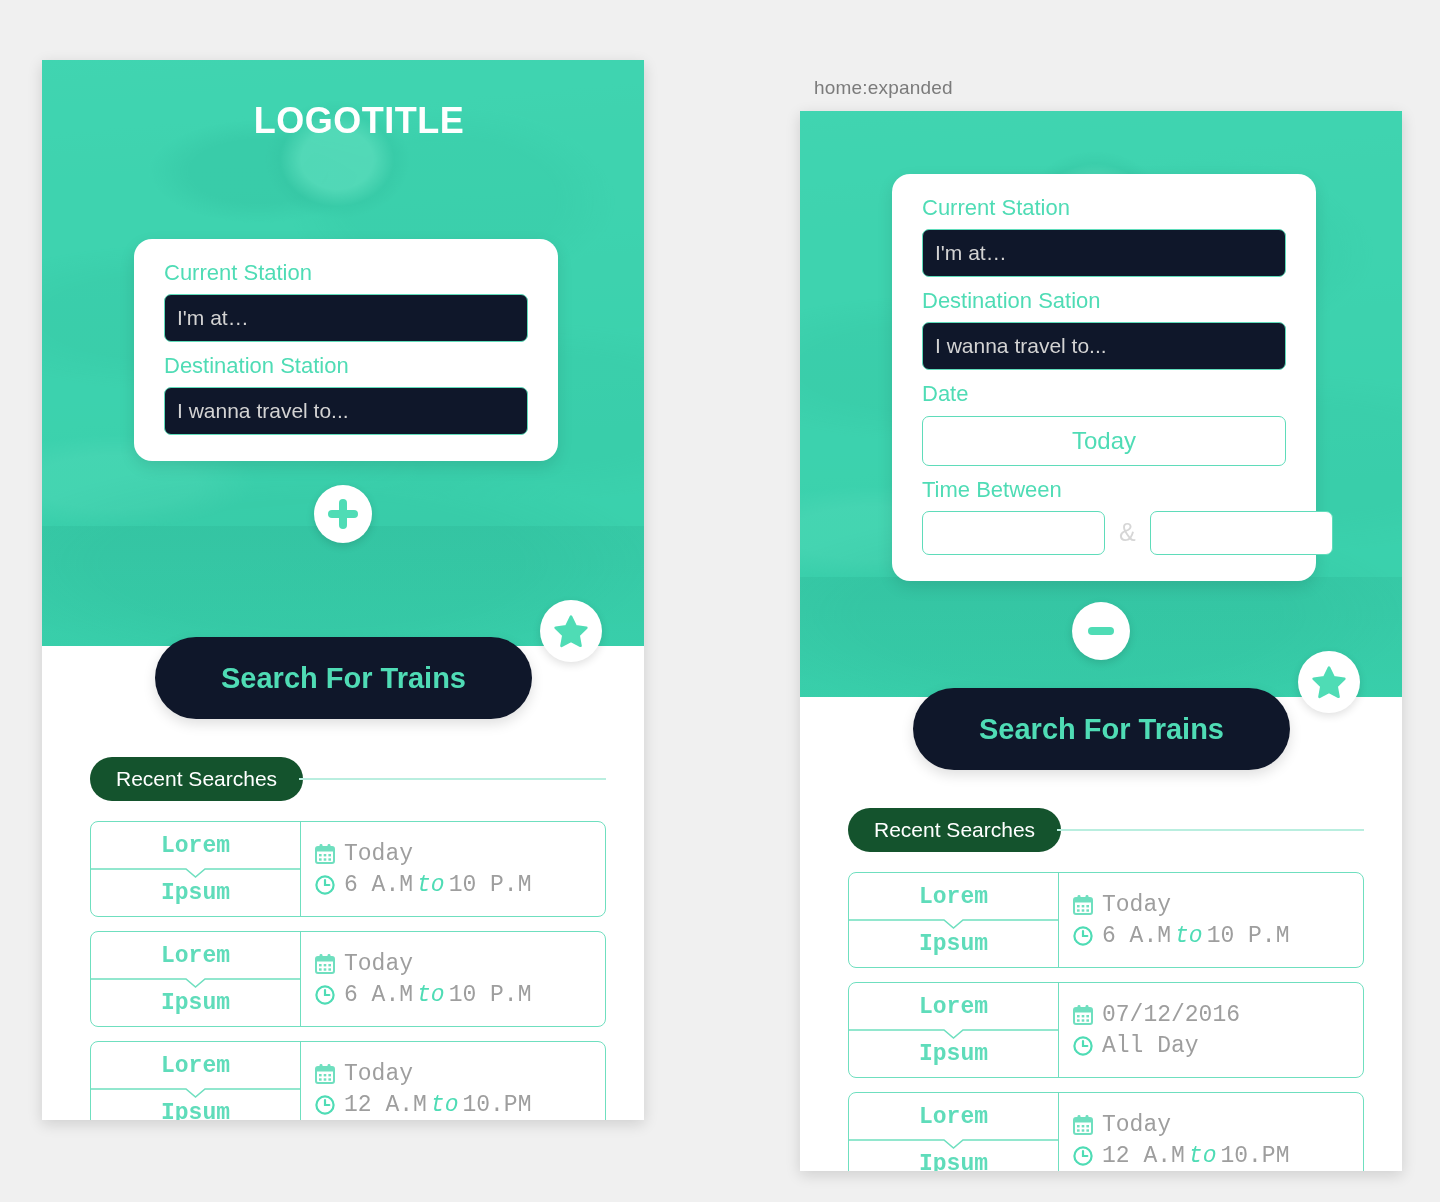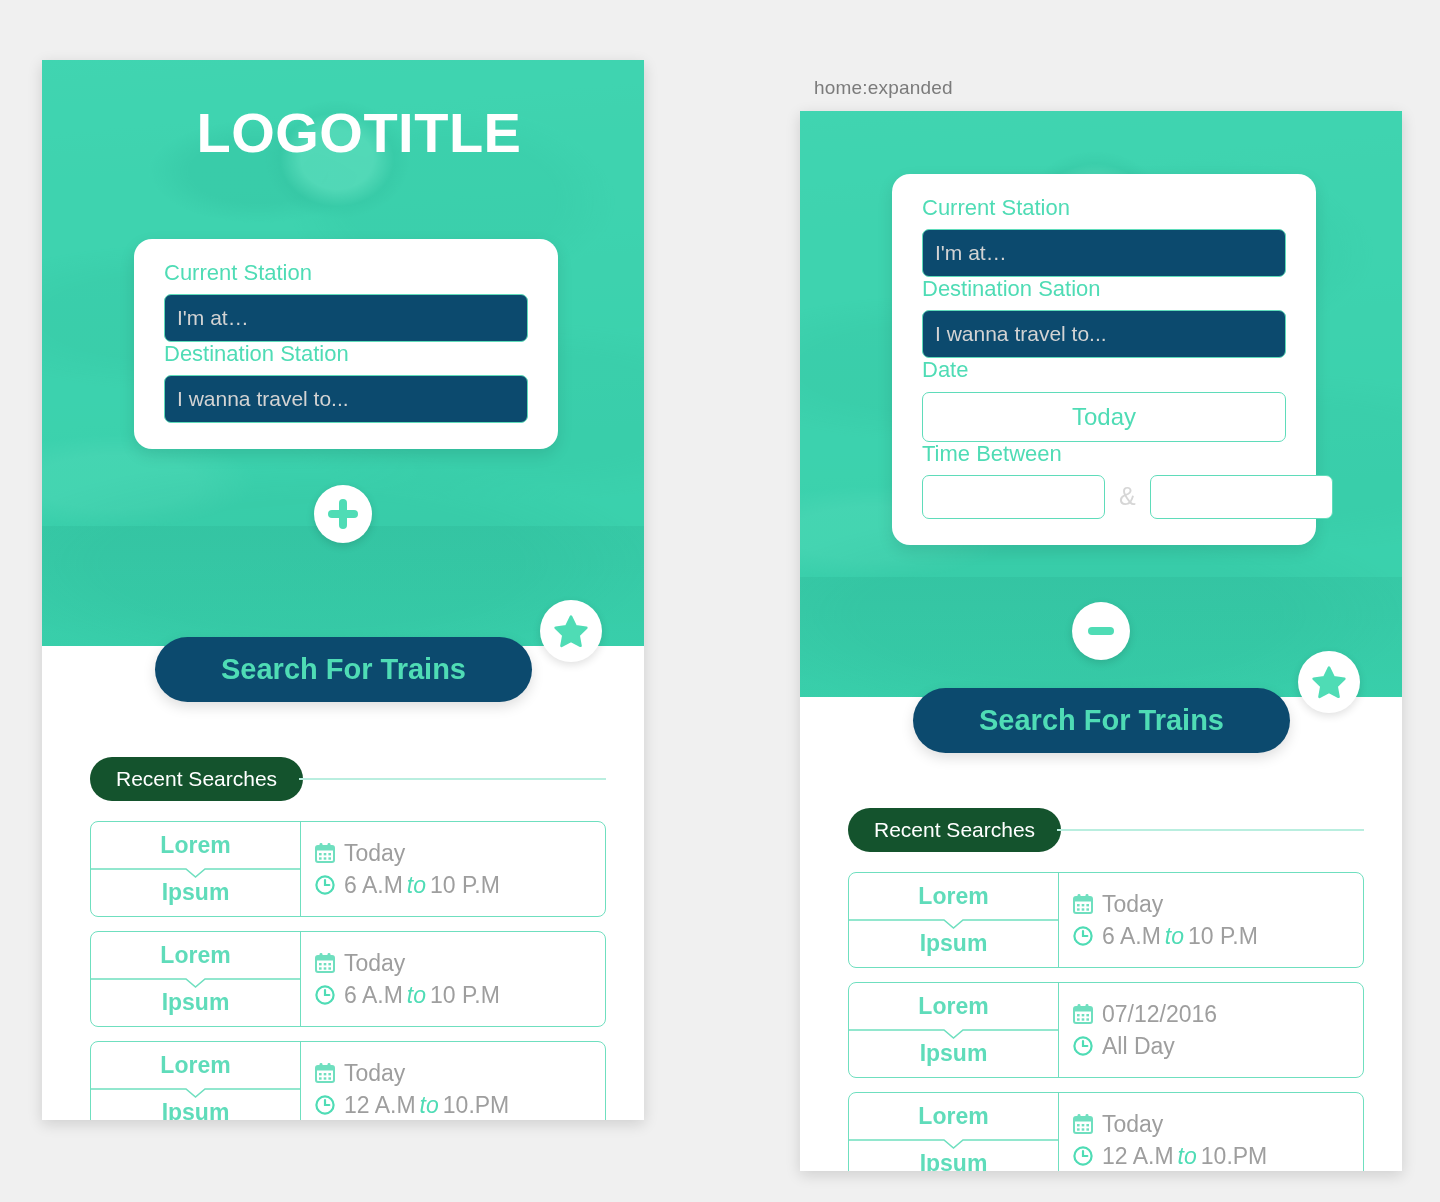--- a/index.html
+++ b/index.html
@@ -69,21 +69,21 @@
     height: 120px;
     background: linear-gradient(180deg, rgba(20,130,108,.10), rgba(20,130,108,.02));
   }
 
   .logo-title {
     position: absolute;
     left: 0; right: 0;
     top: 40px;
     text-align: center;
     color: #ffffff;
-    font-size: 56px;
+    font-size: 36px;
     font-weight: bold;
     letter-spacing: .5px;
     padding-left: 32px;
   }
 
   
   .card {
     position: absolute;
     background: #ffffff;
     border-radius: 18px;
@@ -93,30 +93,30 @@
   }
   .card.basic    { left: 92px; top: 179px; width: 424px; }
   .card.expanded { left: 92px; top:  63px; width: 424px; }
 
   .field-label {
     color: #4fdcb5;
     font-size: 22px;
     margin-bottom: 9px;
     line-height: 1.1;
   }
-  .field-label.tight { }
+  .field-label.tight { margin-top: 12px; }
 
   .text-input {
     display: block;
     width: 100%;
     box-sizing: border-box;
     height: 48px;
     border: 1.6px solid #5fdcba;
     border-radius: 7px;
-    background: #0c4a6e;
+    background: #0f172a;
     color: #bdbdbd;
     font-size: 21px;
     font-family: "Liberation Sans", sans-serif;
     padding: 0 12px;
     outline: none;
   }
   .text-input::placeholder { color: #d3d3d3; opacity: 1; }
 
   .date-box {
     height: 48px;
@@ -190,23 +190,23 @@
     justify-content: center;
     border: none;
     padding: 0;
     cursor: pointer;
   }
 
   
   .search-btn {
     position: absolute;
     left: 113px; top: 577px;
-    width: 377px; height: 65px;
+    width: 377px; height: 82px;
     border-radius: 46px;
-    background: #0c4a6e;
+    background: #0f172a;
     box-shadow: 0 5px 13px rgba(0,0,0,.13);
     border: none;
     color: #4fdcb5;
     font-size: 29px;
     font-weight: bold;
     font-family: "Liberation Sans", sans-serif;
     cursor: pointer;
   }
 
   
@@ -237,20 +237,21 @@
 
   .search-row {
     display: flex;
     border: 1.6px solid #6fdfbf;
     border-radius: 8px;
     overflow: hidden;
     margin-bottom: 14px;
     background: #fff;
     height: 96px;
     box-sizing: border-box;
+    font-family: Liberation Mono, monospace;
   }
   .row-stations {
     width: 209px;
     border-right: 1.6px solid #6fdfbf;
     display: flex;
     flex-direction: column;
     position: relative;
     flex: none;
   }
   .st-cell {

